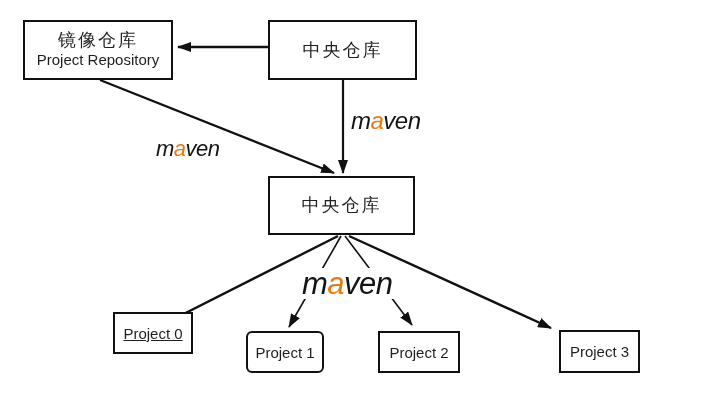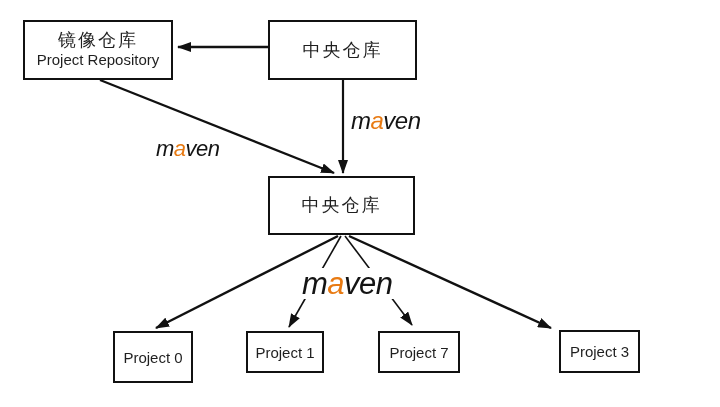--- a/index.html
+++ b/index.html
@@ -25,22 +25,22 @@
     color: #1f1f1f;
     box-sizing: border-box;
   }
   .node .zh { font-size: 18px; letter-spacing: 2px; line-height: 19px; text-align: right; }
   .node .en { font-size: 15px; line-height: 19px; }
   .proj { font-size: 15px; }
 
   .node-mirror  { left: 23px;  top: 20px;  width: 150px; height: 60px; }
   .node-center  { left: 268px; top: 20px;  width: 149px; height: 60px; }
   .node-local   { left: 268px; top: 176px; width: 147px; height: 59px; }
-  .node-proj0   { left: 113px; top: 331px; width: 80px;  height: 52px; }
-  .node-proj1   { left: 246px; top: 331px; width: 78px;  height: 42px; }
+  .node-proj0   { left: 113px; top: 312px; width: 80px;  height: 42px; text-decoration: underline; }
+  .node-proj1   { left: 246px; top: 331px; width: 78px;  height: 42px; border-radius: 6px; }
   .node-proj2   { left: 378px; top: 331px; width: 82px;  height: 42px; }
   .node-proj3   { left: 511px; top: 330px; width: 81px;  height: 43px; margin-left: 48px; }
 
   .maven {
     position: absolute;
     font-weight: 400;
     font-style: italic;
     color: #141414;
     letter-spacing: -0.5px;
     white-space: nowrap;
@@ -84,21 +84,21 @@
     <span class="zh">中央仓库</span>
   </div>
 
   <div class="node node-proj0">
     <span class="proj">Project 0</span>
   </div>
   <div class="node node-proj1">
     <span class="proj">Project 1</span>
   </div>
   <div class="node node-proj2">
-    <span class="proj">Project 7</span>
+    <span class="proj">Project 2</span>
   </div>
   <div class="node node-proj3">
     <span class="proj">Project 3</span>
   </div>
 
   <div class="maven maven-left"><span>m</span><span class="accent">a</span><span>ven</span></div>
 
   <div class="maven maven-center"><span>m</span><span class="accent">a</span><span>ven</span></div>
 
   <div class="maven maven-bottom"><span>m</span><span class="accent">a</span><span>ven</span></div>

